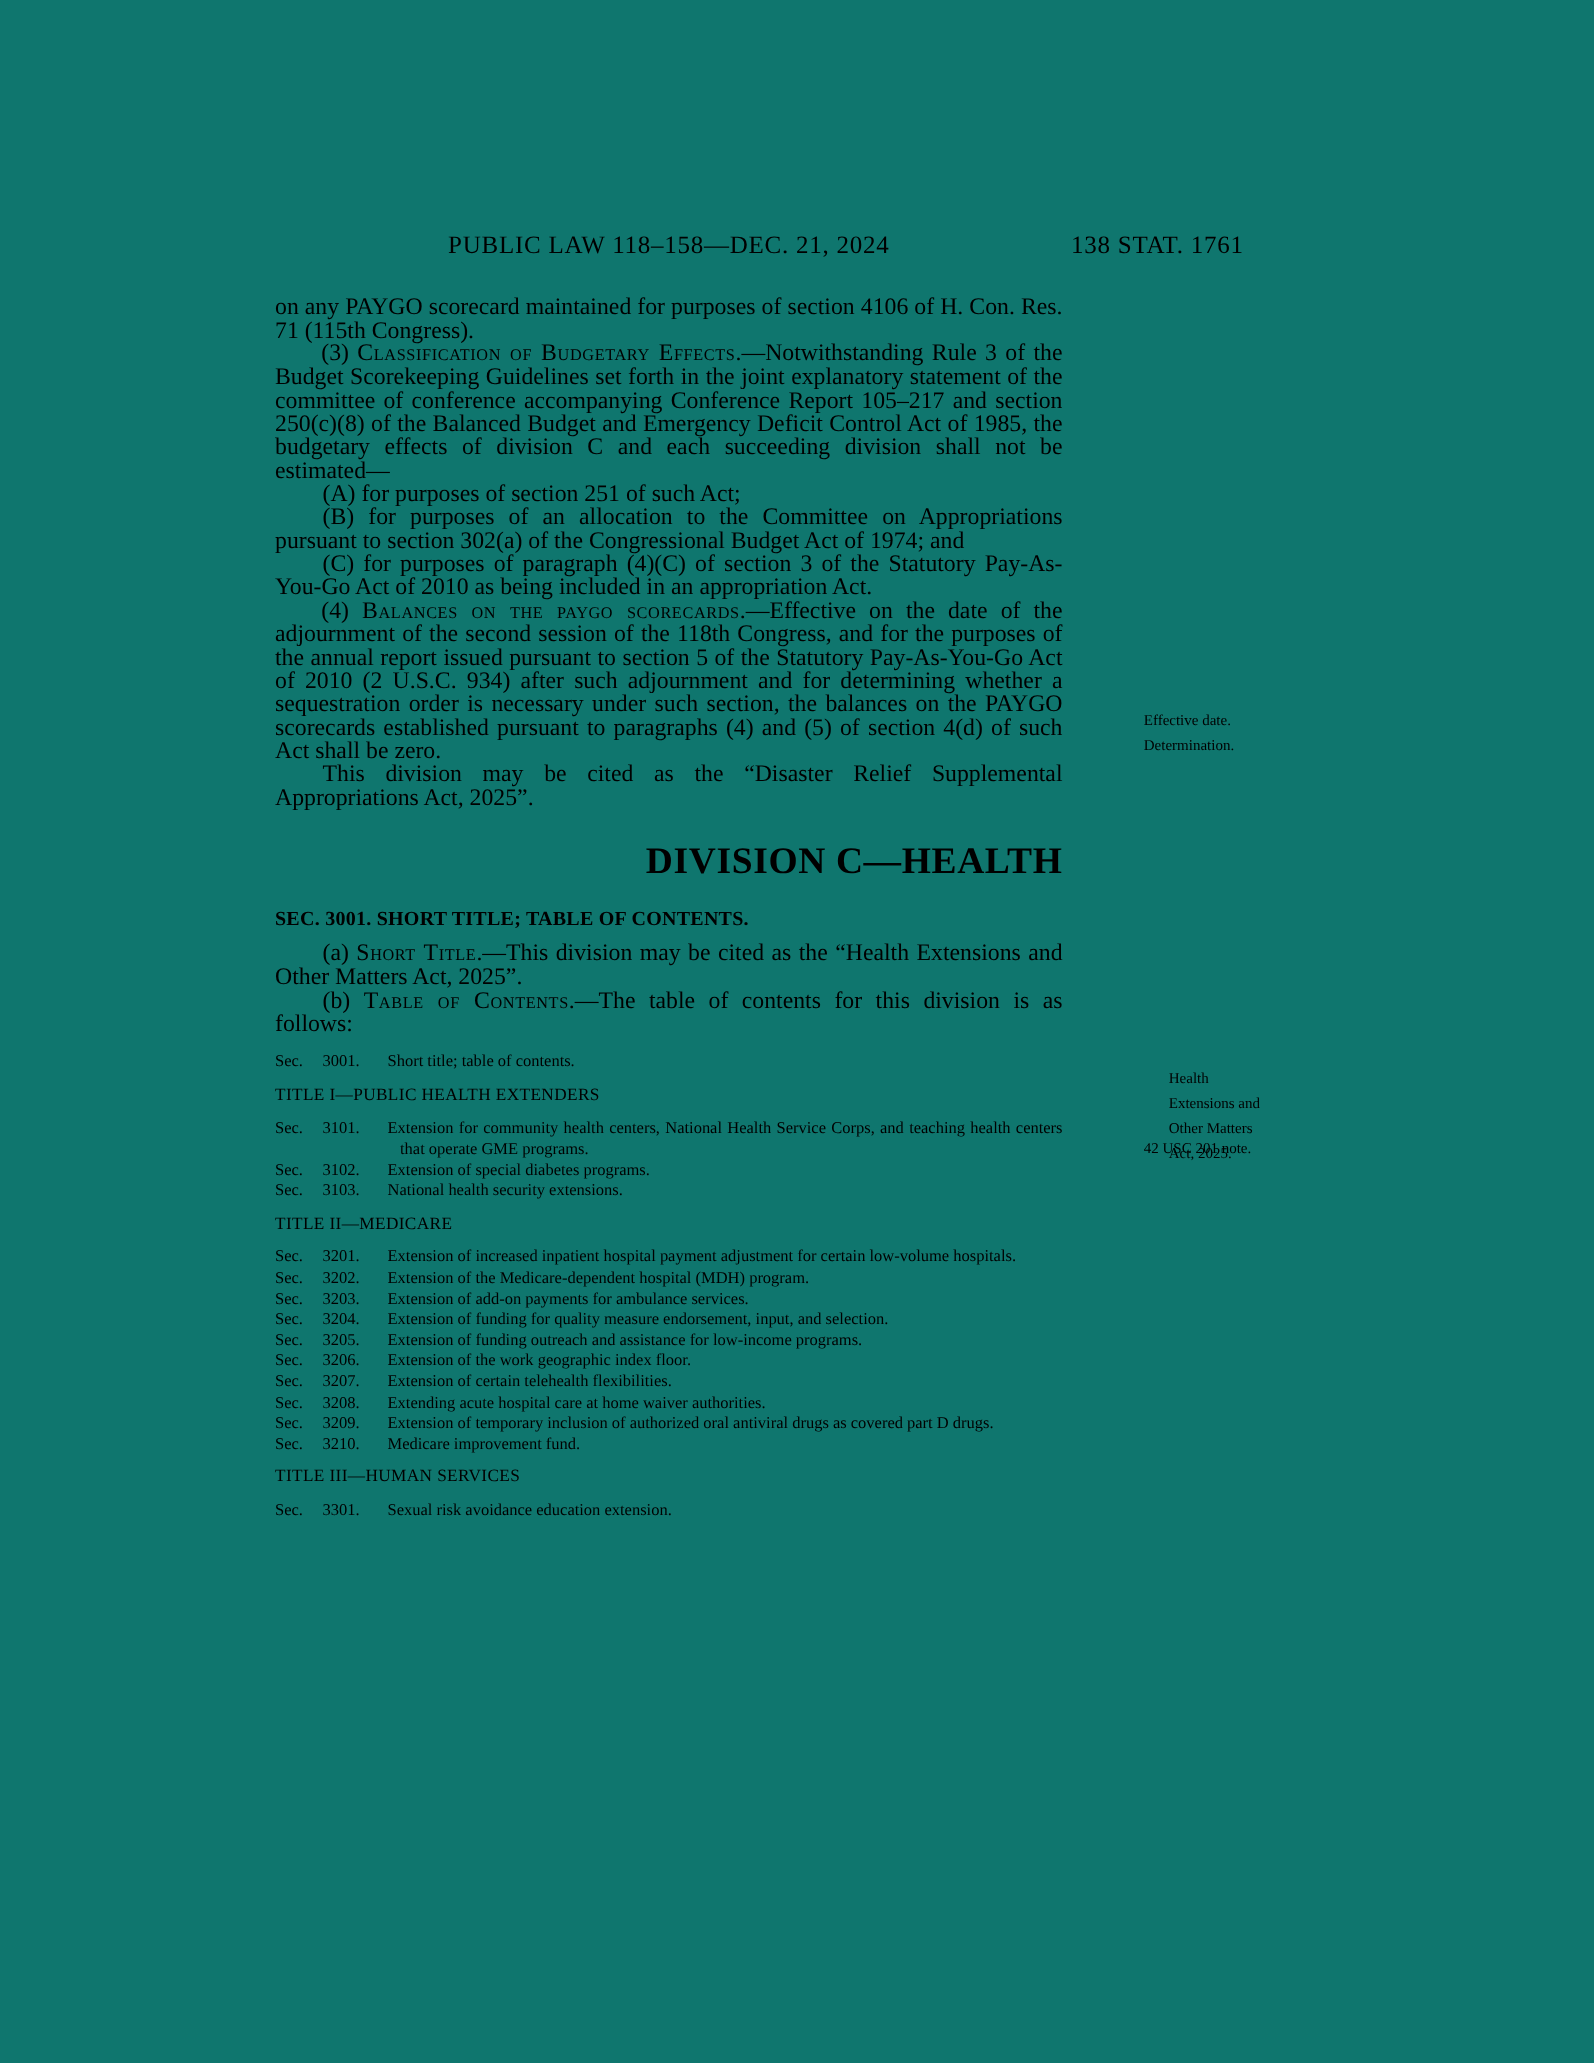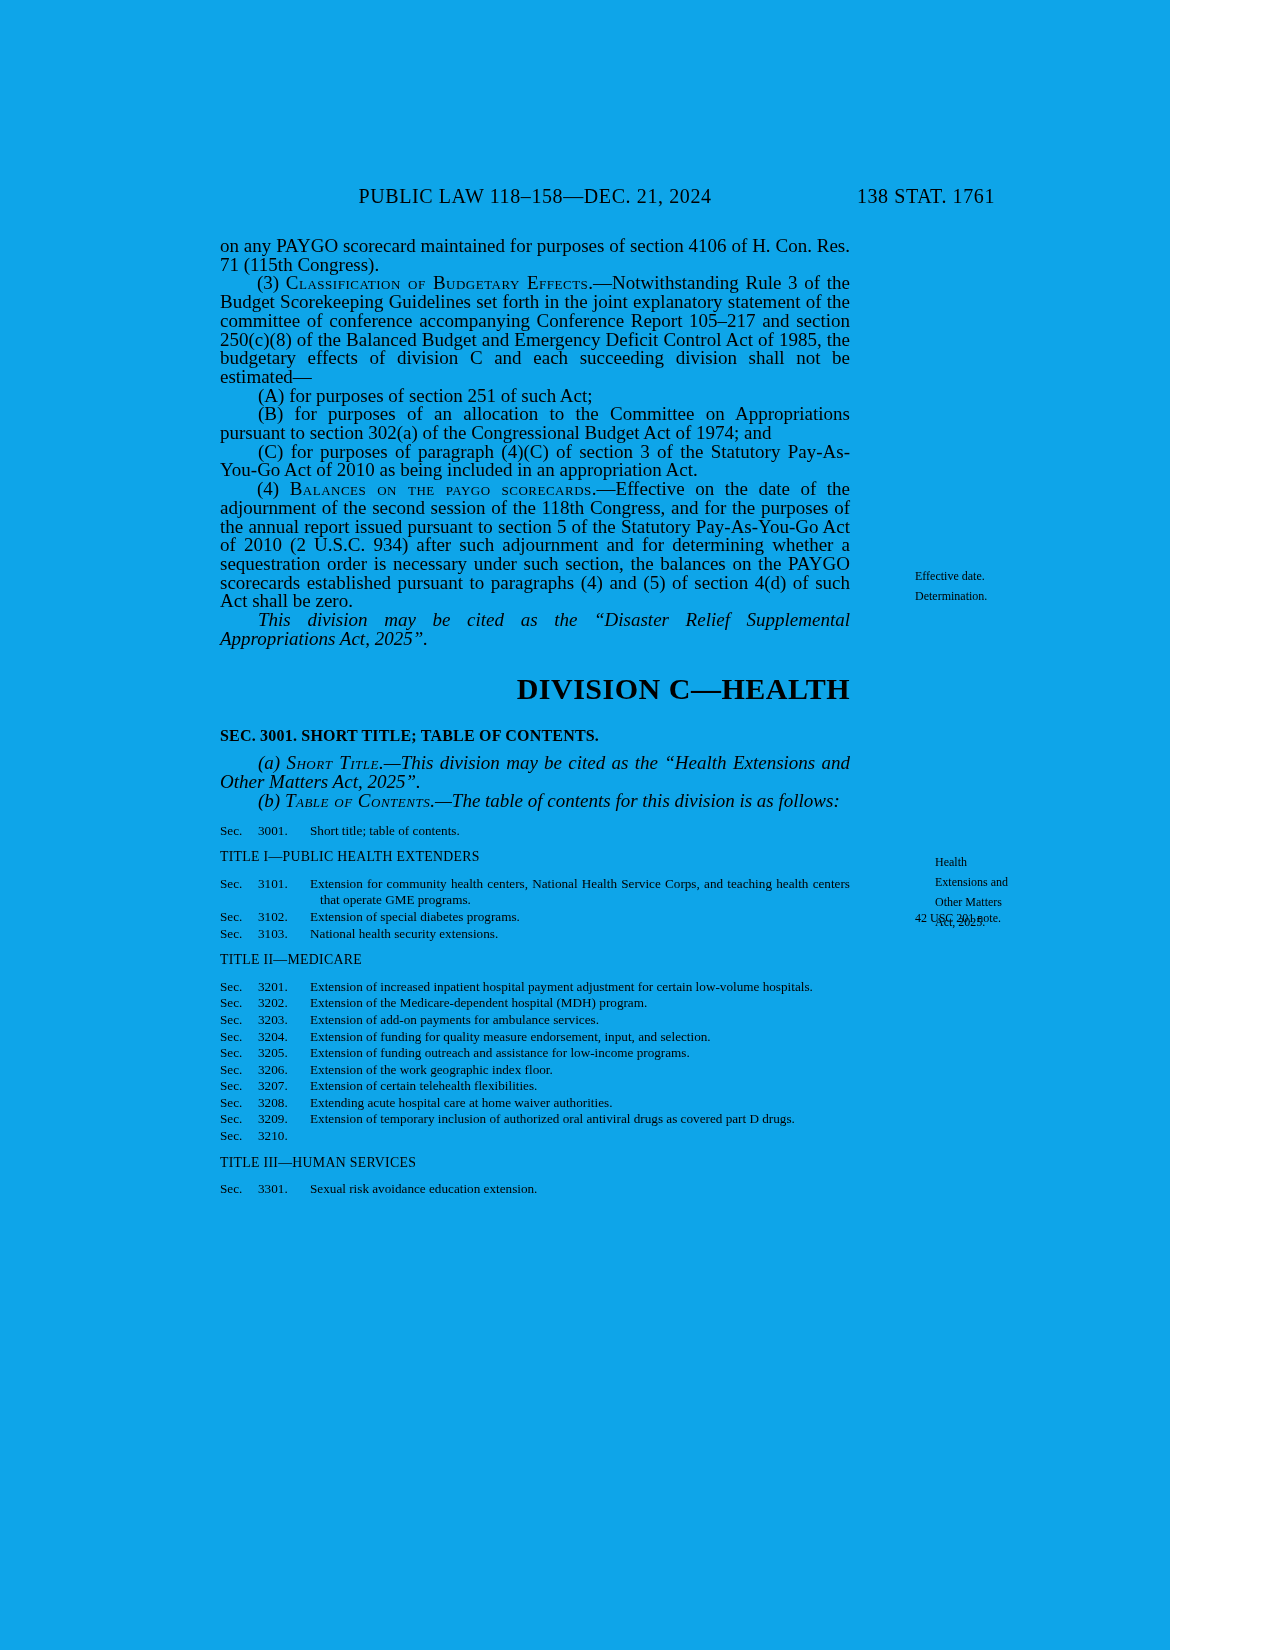--- a/index.html
+++ b/index.html
@@ -1,32 +1,32 @@
 <!DOCTYPE html>
 <html><head>
 <meta charset="utf-8">
 <style>
   html, body { margin:0; padding:0; background:#ffffff; }
   .page {
-    position:relative; width:1170px; height:1650px; background:#0ea5e9;
+    position:relative; width:1275px; height:1650px; background:#0f766e;
     font-family:"Liberation Serif","DejaVu Serif",serif; color:#000;
     overflow:hidden;
   }
   .main { position:absolute; left:220px; top:185px; width:630px; }
   .header-row { position:relative; width:775px; height:26px; margin-bottom:26px; }
   .header-law { position:absolute; left:0; top:0; width:630px; text-align:center;
     font-size:20px; letter-spacing:0.6px; white-space:nowrap; }
   .header-stat { position:absolute; right:0; top:0; font-size:20px; letter-spacing:0.6px; white-space:nowrap; }
 
   .bodytext { font-size:19px; line-height:18.7px; }
   p.p { margin:0; text-align:justify; }
   .cont-1 { margin-left:40px; }
   .para-1 { margin-left:40px; text-indent:37px; }
   .sub-2  { margin-left:79px; text-indent:38px; }
-  .root   { margin-left:0;  text-indent:38px;font-style:italic; }
+  .root   { margin-left:0;  text-indent:38px; }
   .sc { font-variant:small-caps; letter-spacing:0.5px; }
 
   .division-heading { text-align:right; font-size:30px; font-weight:bold;
     letter-spacing:0.5px; margin:24px 0 0 0; line-height:34px; }
   .section-heading { font-size:16px; font-weight:bold; margin:20px 0 8px 0;
     letter-spacing:0.2px; line-height:20px; }
 
   .toc { margin-top:12px; font-size:13.2px; line-height:16.6px; }
   .toc-title { text-align:left; margin:10px 0; font-size:13.8px; letter-spacing:0.3px; }
   .toc-entry { display:flex; }
@@ -135,20 +135,21 @@
           <span class="toc-text">Extending acute hospital care at home waiver authorities.</span>
         </div>
         <div class="toc-entry">
           <span class="toc-sec">Sec.</span>
           <span class="toc-num">3209.</span>
           <span class="toc-text">Extension of temporary inclusion of authorized oral antiviral drugs as covered part D drugs.</span>
         </div>
         <div class="toc-entry">
           <span class="toc-sec">Sec.</span>
           <span class="toc-num">3210.</span>
+          <span class="toc-text">Medicare improvement fund.</span>
         </div>
         <div class="toc-title">TITLE III—HUMAN SERVICES</div>
         <div class="toc-entry">
           <span class="toc-sec">Sec.</span>
           <span class="toc-num">3301.</span>
           <span class="toc-text">Sexual risk avoidance education extension.</span>
         </div>
       </div>
   </div>
 

